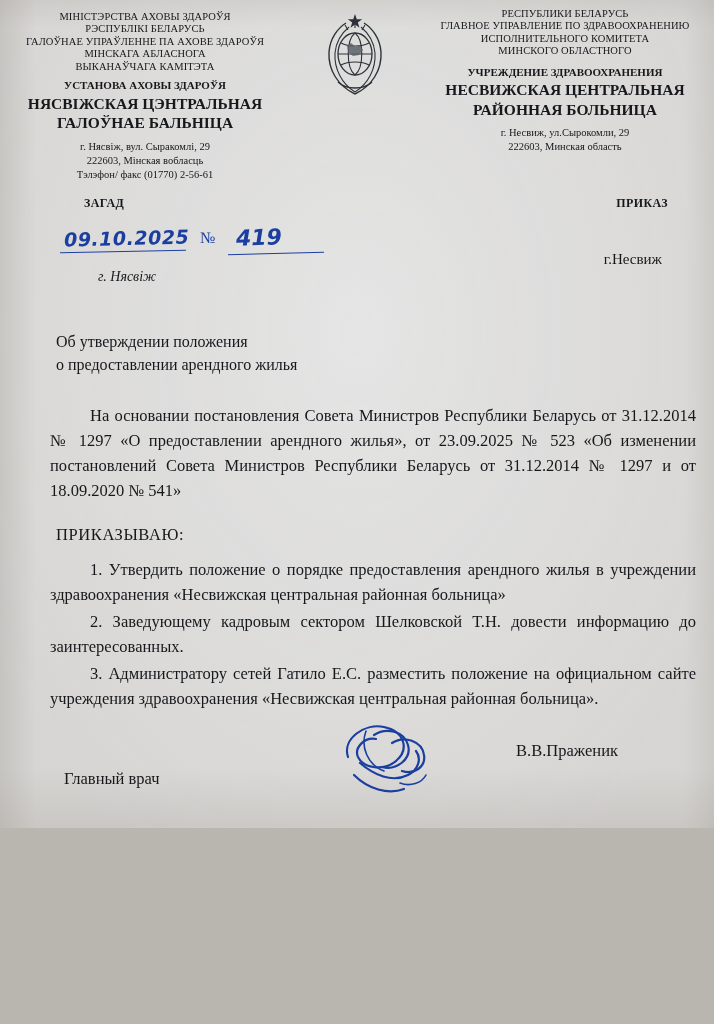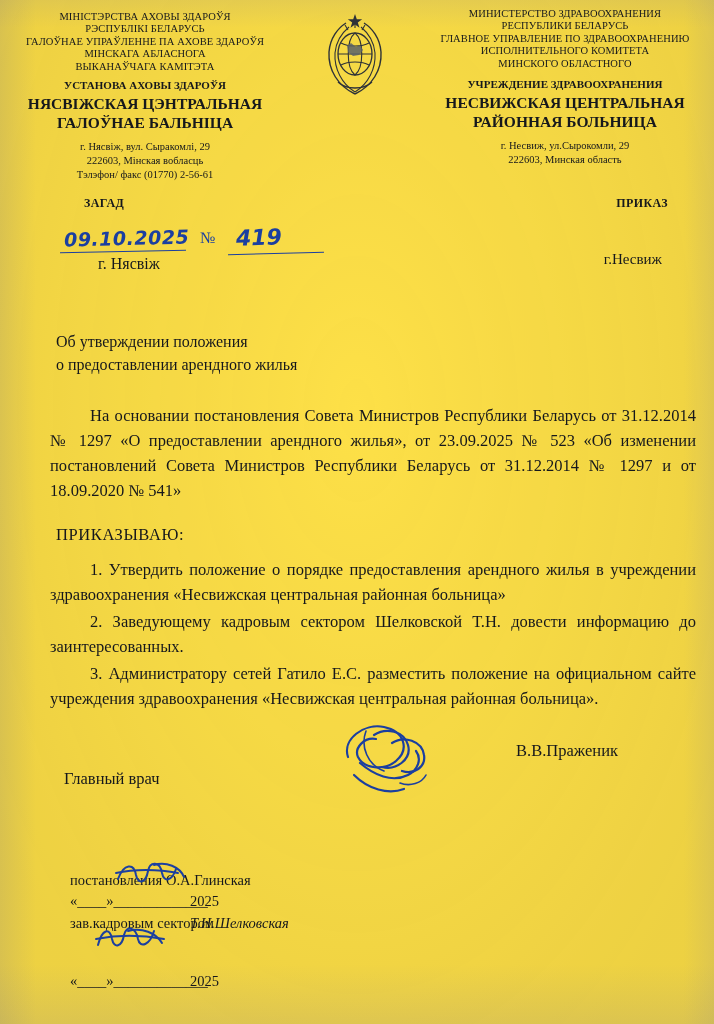--- a/index.html
+++ b/index.html
@@ -3,22 +3,22 @@
 <meta charset="utf-8">
 <style>
   html, body {
     margin: 0;
     padding: 0;
     background: #b9b6b0;
   }
   .page {
     position: relative;
     width: 714px;
-    height: 1024px;
-    background: #fde047;
+    height: 828px;
+    background: #e5e5e5;
     overflow: hidden;
     font-family: "Liberation Serif", serif;
     color: #16181c;
   }
   
   .page::before {
     content: "";
     position: absolute;
     inset: 0;
     background:
@@ -147,22 +147,23 @@
     position: absolute;
     left: 170px;
     top: 26px;
     width: 96px;
     border-bottom: 1.6px solid #1b3fa0;
     transform: rotate(-1.5deg);
   }
   .city-left {
     position: absolute;
     left: 40px;
-    top: 28px;
-    font-size: 16px;
+    top: 42px;
+    font-size: 14px;
+    font-style: italic;
   }
   .city-right {
     font-size: 15px;
     padding-top: 24px;
   }
 
   .subject {
     position: relative;
     z-index: 6;
     margin: 58px 0 0 56px;
@@ -285,21 +286,20 @@
           <path d="M29 34 l4 -3 l5 4 l4 -2 l3 5 l-4 5 l-6 1 l-5 -4 z" fill="#5a6169" stroke="none" opacity="0.85"></path>
 
           <path d="M37 16 v-6 M30 18 l-3 -5 M44 18 l3 -5"></path>
         </g>
 
         <polygon points="37,2 38.8,7.2 44.2,7.2 39.8,10.5 41.5,15.7 37,12.5 32.5,15.7 34.2,10.5 29.8,7.2 35.2,7.2" fill="#2e3238"></polygon>
       </svg>
     </div>
 
     <div class="hdr-col right">
-      <div class="t-small">МИНИСТЕРСТВО ЗДРАВООХРАНЕНИЯ</div>
       <div class="t-small">РЕСПУБЛИКИ БЕЛАРУСЬ</div>
       <div class="t-small">ГЛАВНОЕ УПРАВЛЕНИЕ ПО ЗДРАВООХРАНЕНИЮ</div>
       <div class="t-small">ИСПОЛНИТЕЛЬНОГО КОМИТЕТА</div>
       <div class="t-small">МИНСКОГО ОБЛАСТНОГО</div>
       <div class="t-small-bold" style="margin-top:8px;">УЧРЕЖДЕНИЕ ЗДРАВООХРАНЕНИЯ</div>
       <div class="t-big">НЕСВИЖСКАЯ ЦЕНТРАЛЬНАЯ</div>
       <div class="t-big" style="margin-top:0;">РАЙОННАЯ БОЛЬНИЦА</div>
       <div class="t-addr">г. Несвиж, ул.Сырокомли, 29</div>
       <div class="t-addr" style="margin-top:0;">222603, Минская область</div>
     </div>

